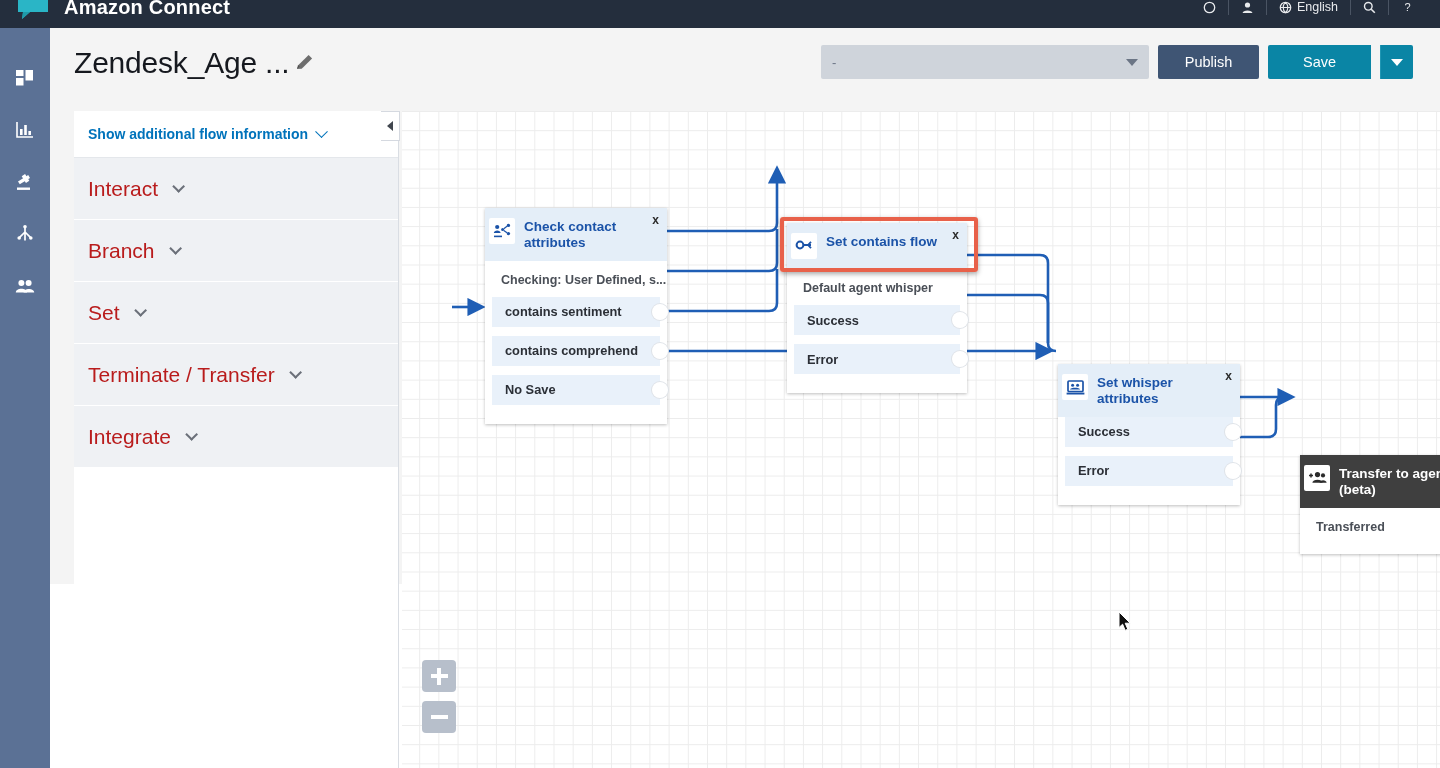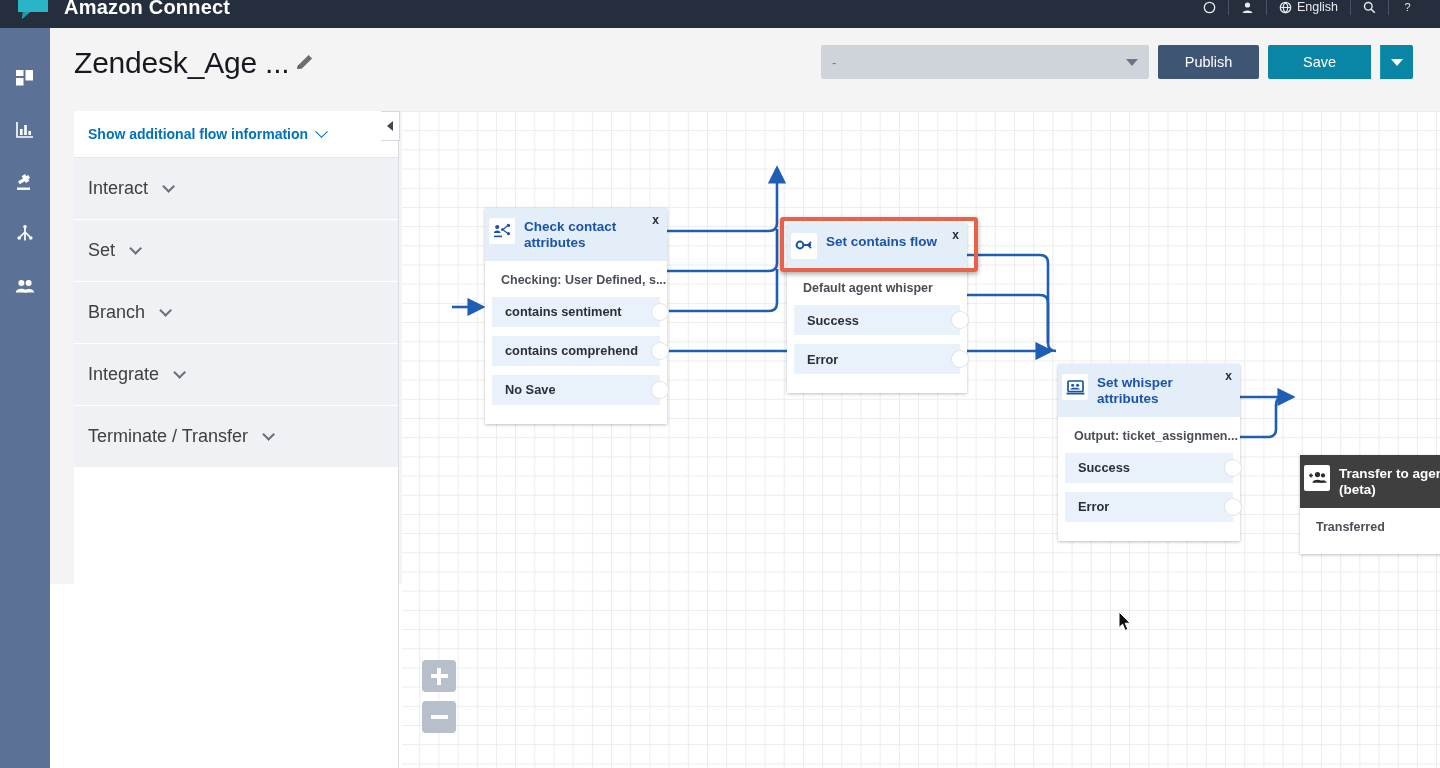--- a/index.html
+++ b/index.html
@@ -123,21 +123,21 @@
     border-right: 1.8px solid currentColor; border-bottom: 1.8px solid currentColor;
     transform: rotate(45deg) translate(-2px,-2px);
   }
   .cat {
     height: 62px; display: flex; align-items: center;
     padding-left: 14px; gap: 14px;
     background: #eff1f4; border-bottom: 1px solid #ffffff;
     cursor: pointer;
   }
   .cat:nth-child(odd) { background: #eff1f4; }
-  .cat-label { font-size: 18px; color: #404040; font-weight: normal; white-space: nowrap; }
+  .cat-label { font-size: 21px; color: #b91c1c; font-weight: normal; white-space: nowrap; }
   .chev-sm {
     display: inline-block; width: 9px; height: 9px;
     border-right: 2px solid #6b7079; border-bottom: 2px solid #6b7079;
     transform: rotate(45deg) translateY(-3px);
   }
 
   .panel-collapse {
     position: absolute; left: 331px; top: 83px;
     width: 19px; height: 30px; background: #ffffff;
     border: 1px solid #d5d9e0; border-left: none;
@@ -377,33 +377,33 @@
           <span>Show additional flow information</span>
           <span class="chev"></span>
         </div>
       </div>
 
       <div class="cat">
         <span class="cat-label">Interact</span>
         <span class="chev-sm"></span>
       </div>
       <div class="cat">
+        <span class="cat-label">Branch</span>
+        <span class="chev-sm"></span>
+      </div>
+      <div class="cat">
         <span class="cat-label">Set</span>
         <span class="chev-sm"></span>
       </div>
       <div class="cat">
-        <span class="cat-label">Branch</span>
+        <span class="cat-label">Terminate / Transfer</span>
         <span class="chev-sm"></span>
       </div>
       <div class="cat">
         <span class="cat-label">Integrate</span>
-        <span class="chev-sm"></span>
-      </div>
-      <div class="cat">
-        <span class="cat-label">Terminate / Transfer</span>
         <span class="chev-sm"></span>
       </div>
       <div style="height:346px;background:#ffffff;"></div>
     </div>
 
     <div class="panel-collapse">
       <span class="tri-left"></span>
     </div>
 
     <div class="canvas">
@@ -498,21 +498,20 @@
               <rect x="2" y="3" width="15" height="10.5" rx="1" fill="none" stroke="#1b53a8" stroke-width="1.7"></rect>
               <circle cx="6.6" cy="7.2" r="1.5" fill="#1b53a8"></circle>
               <circle cx="11.6" cy="7.2" r="1.5" fill="#1b53a8"></circle>
               <path d="M4 11.6 C4 9 14 9 14 11.6 Z" fill="#1b53a8"></path>
               <rect x="0.6" y="14.6" width="17.8" height="1.9" fill="#1b53a8"></rect>
             </svg>
           </span>
           <span class="node-title">Set whisper attributes</span>
           <span class="node-x">x</span>
         </div>
-        <div class="node-sub">Output: ticket_assignmen...</div>
         <div class="node-rows">
           <div class="node-row">
             <span class="node-row-label">Success</span>
             <span class="port"></span>
           </div>
           <div class="node-row">
             <span class="node-row-label">Error</span>
             <span class="port"></span>
           </div>
         </div>

